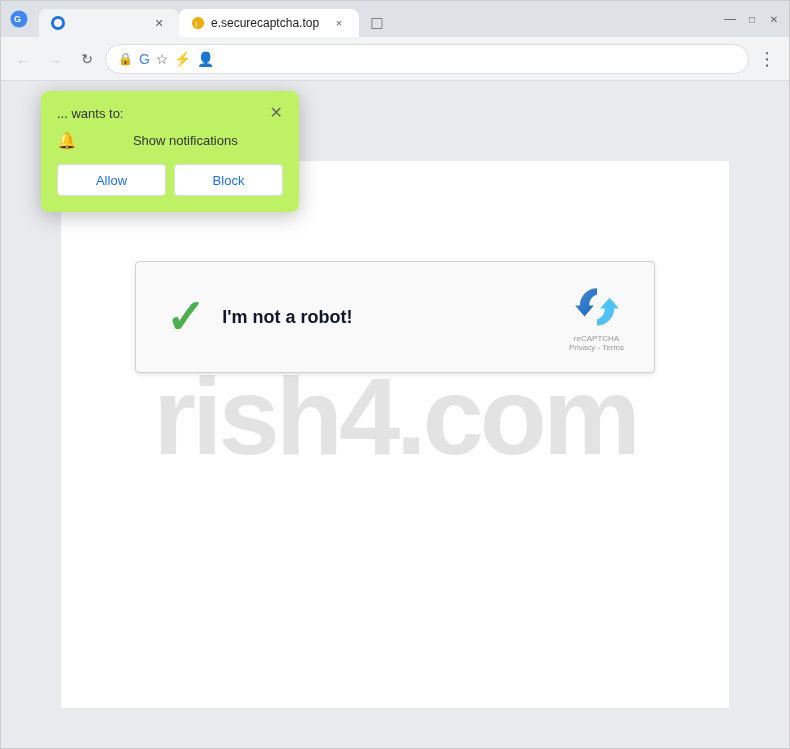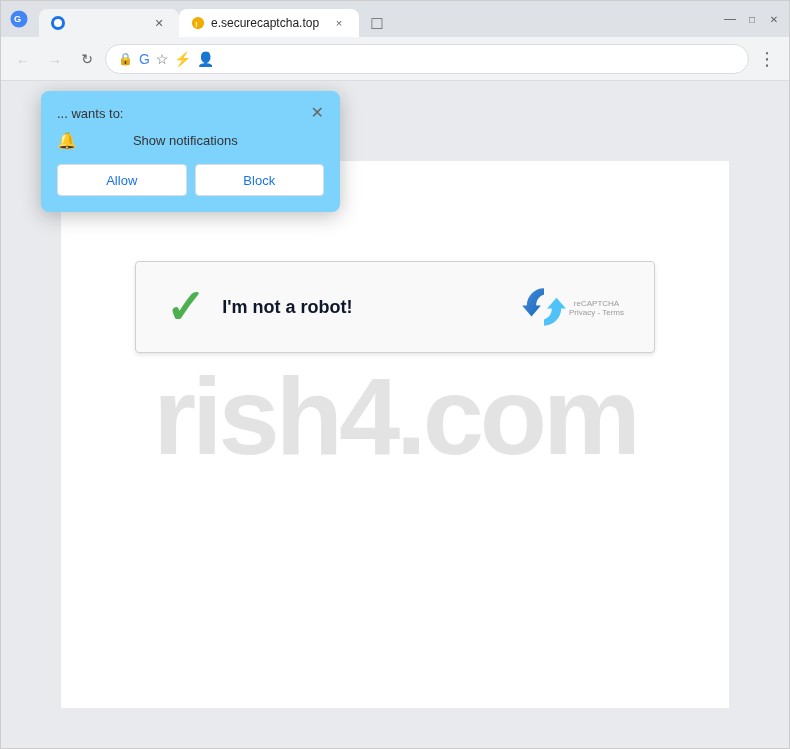--- a/index.html
+++ b/index.html
@@ -148,36 +148,36 @@
     }
 
     .captcha-label {
       font-size: 18px;
       font-weight: bold;
       color: #0f172a;
     }
 
     .recaptcha-logo {
       display: flex;
-      flex-direction: row;
+      flex-direction: column;
       align-items: center;
     }
 
     .recaptcha-icon {
       width: 50px;
       height: 50px;
     }
 
     
     .notification-popup {
       position: absolute;
       top: 10px;
       left: 40px;
-      width: 299px;
-      background: #7dd3fc;
+      width: 258px;
+      background: #bef264;
       border-radius: 8px;
       box-shadow: 0 4px 20px rgba(0,0,0,0.25);
       padding: 14px 16px 16px;
       z-index: 100;
     }
 
     .popup-header {
       display: flex;
       justify-content: space-between;
       align-items: center;

